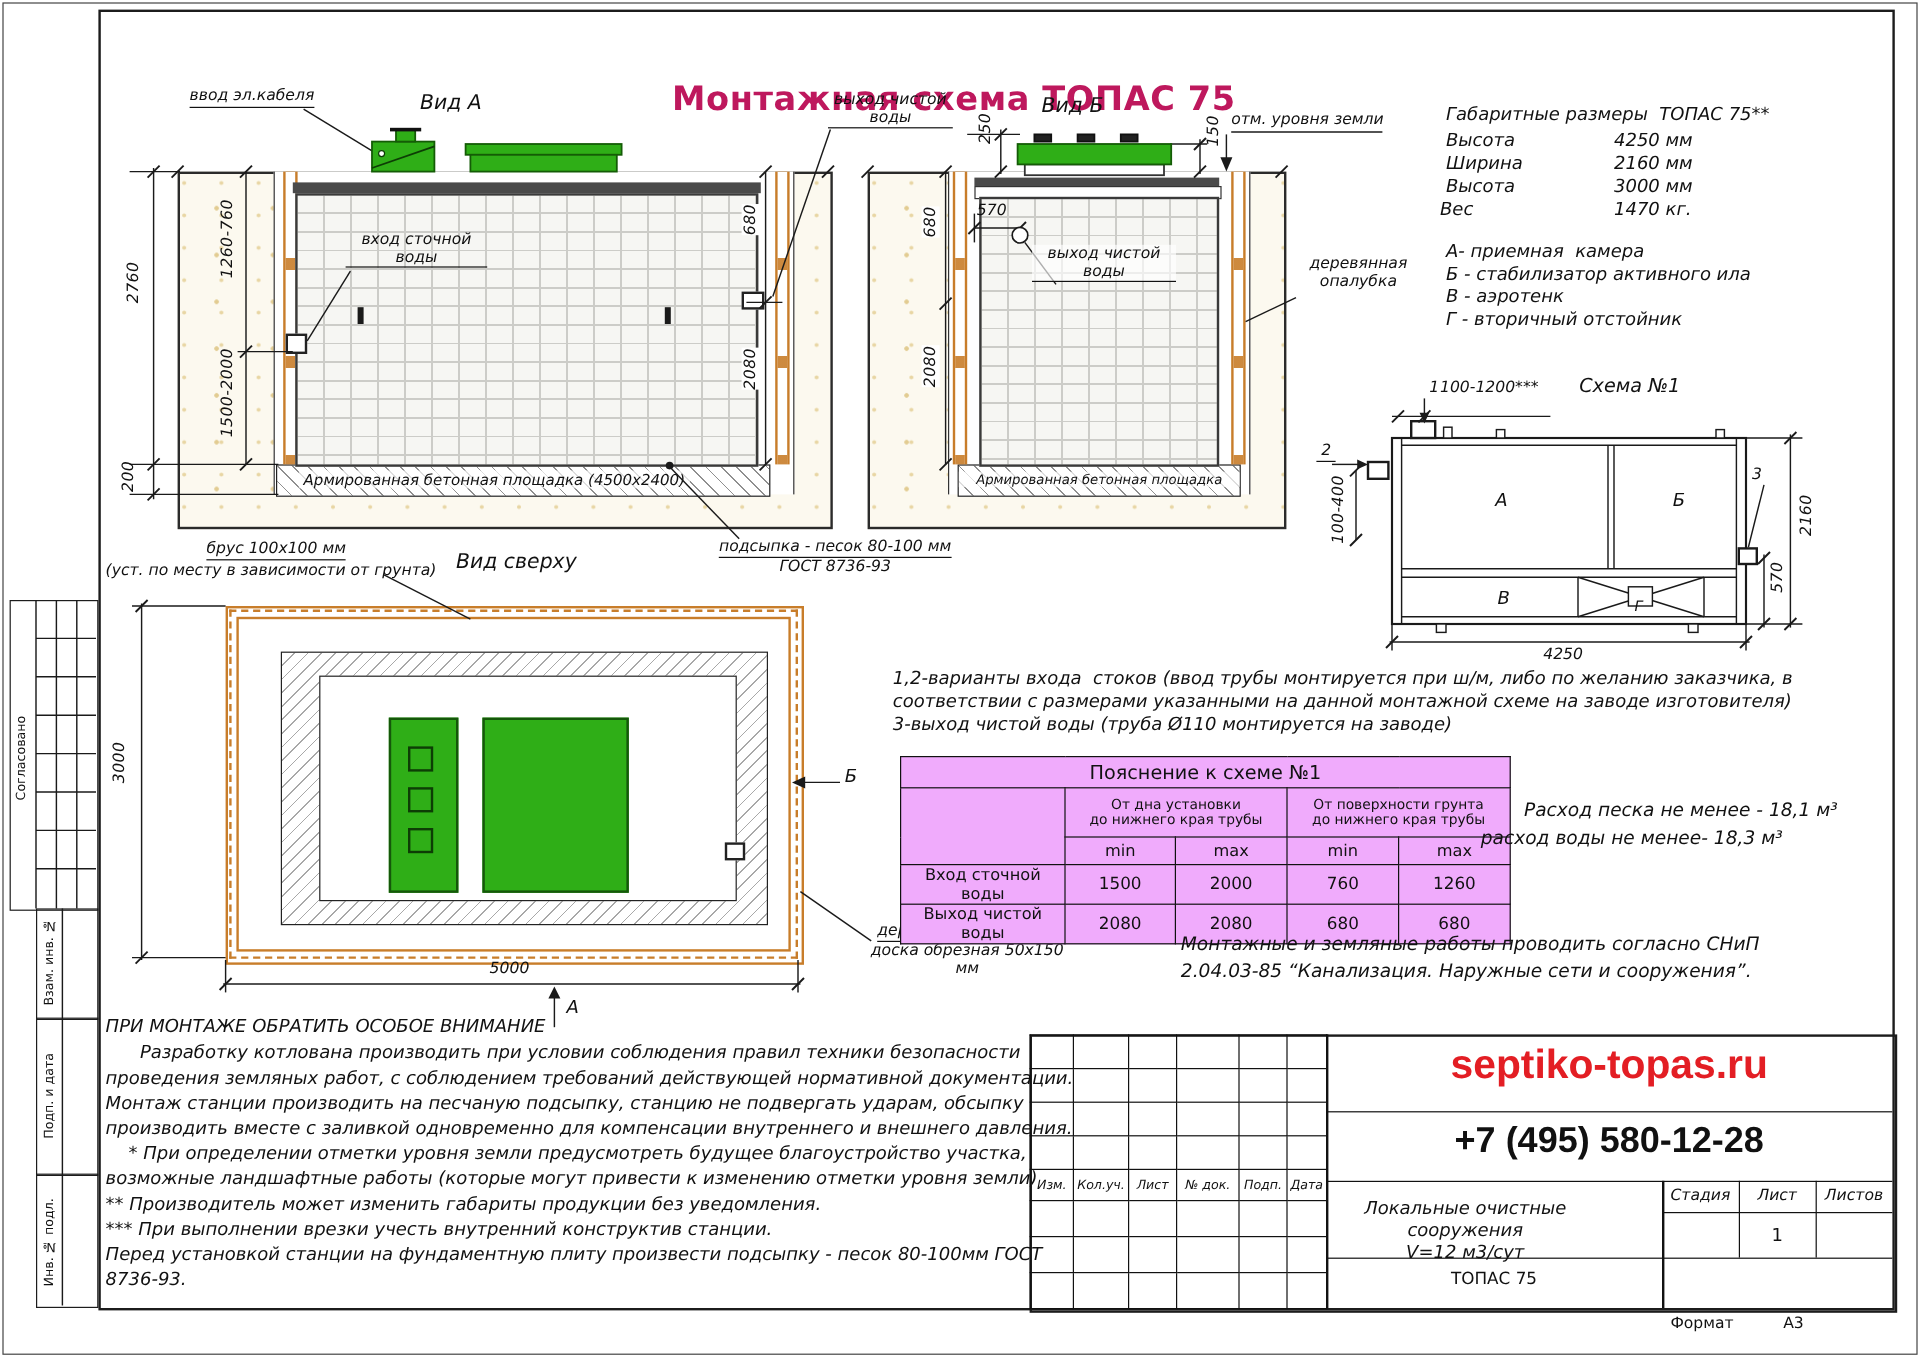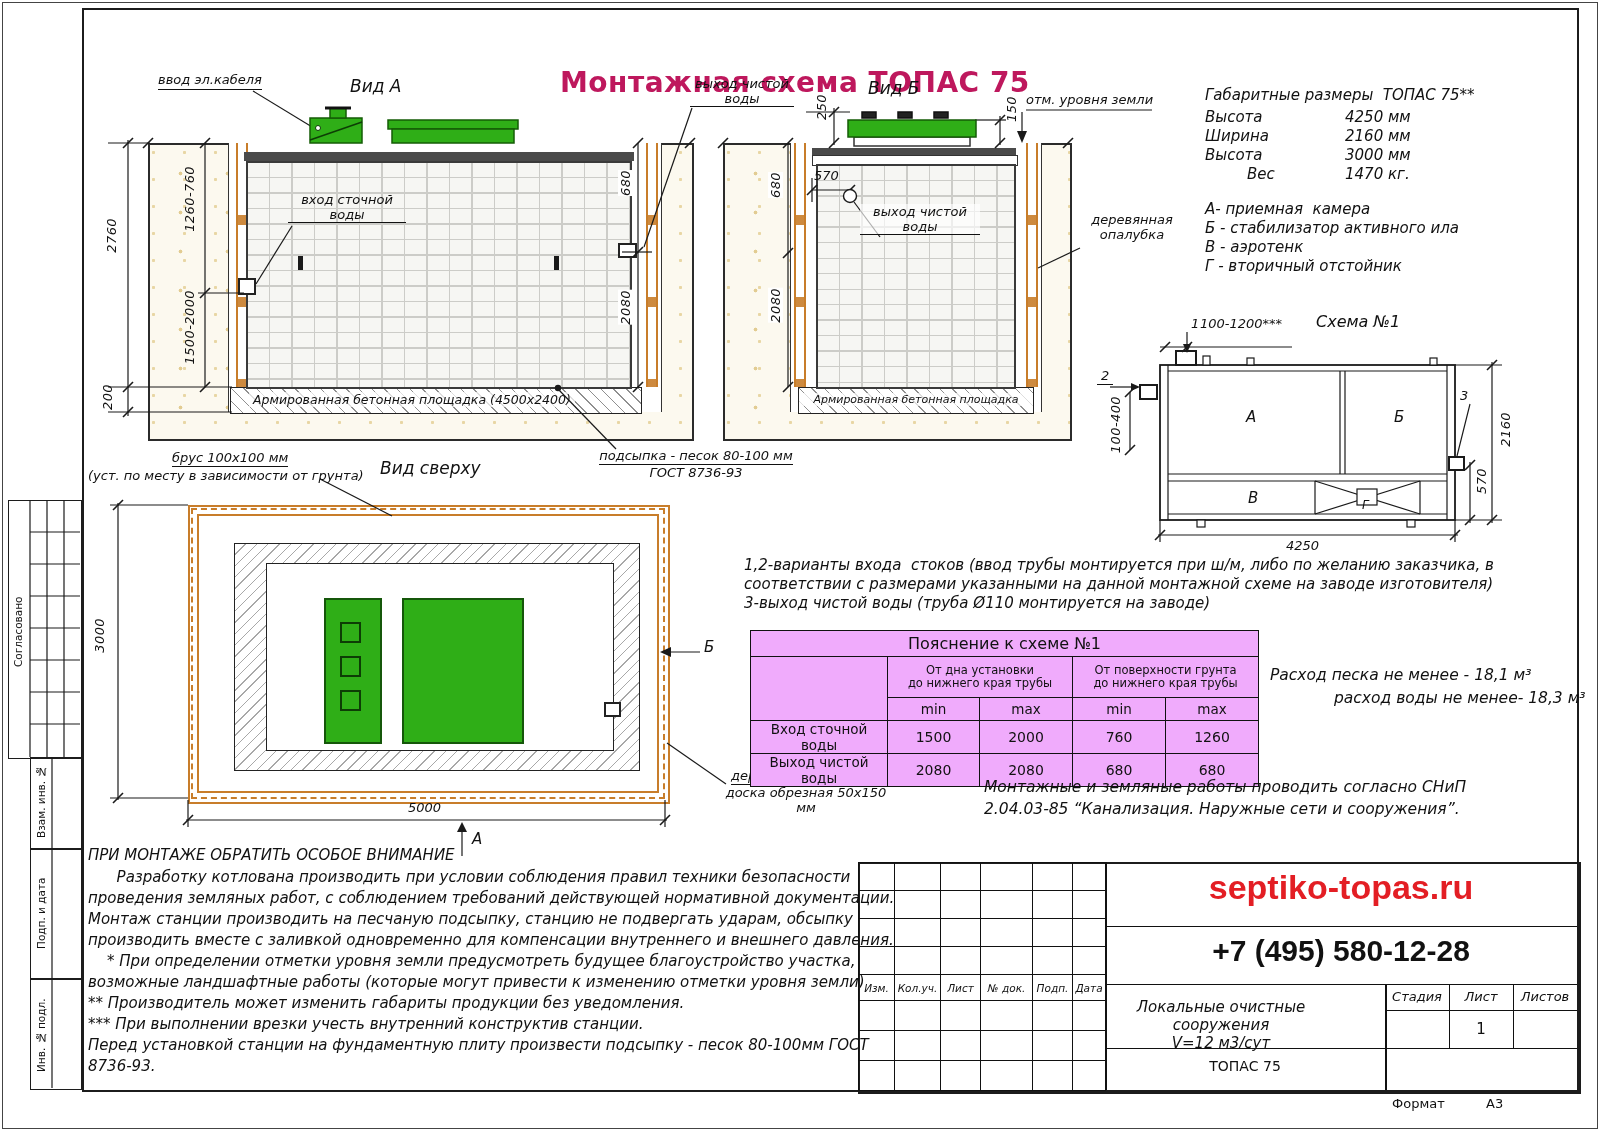--- a/index.html
+++ b/index.html
@@ -296,21 +296,21 @@
     <span>ГОСТ 8736-93</span>
   </div>
 
   <div class="note" style="left:1205px;top:86px;">Габаритные размеры  ТОПАС 75**</div>
   <div class="note" style="left:1205px;top:108px;">Высота</div>
   <div class="note" style="left:1345px;top:108px;">4250 мм</div>
   <div class="note" style="left:1205px;top:127px;">Ширина</div>
   <div class="note" style="left:1345px;top:127px;">2160 мм</div>
   <div class="note" style="left:1205px;top:146px;">Высота</div>
   <div class="note" style="left:1345px;top:146px;">3000 мм</div>
-  <div class="note" style="left:1247px;top:165px;">Вес</div>
+  <div class="note" style="left:1200px;top:165px;">Вес</div>
   <div class="note" style="left:1345px;top:165px;">1470 кг.</div>
   <div class="note" style="left:1205px;top:200px;">А- приемная  камера</div>
   <div class="note" style="left:1205px;top:219px;">Б - стабилизатор активного ила</div>
   <div class="note" style="left:1205px;top:238px;">В - аэротенк</div>
   <div class="note" style="left:1205px;top:257px;">Г - вторичный отстойник</div>
 
   <div class="viewtitle" style="left:1316px;top:312px;font-size:16px;">Схема №1</div>
   <div class="lbl" style="left:1191px;top:316px;">1</div>
   <div class="lbl und" style="left:1097px;top:368px;padding:0 4px 1px;">2</div>
   <div class="lbl" style="left:1460px;top:388px;">3</div>
@@ -380,21 +380,21 @@
       <td class="tv tl">Выход чистой воды</td>
       <td class="tv">2080</td>
       <td class="tv">2080</td>
       <td class="tv">680</td>
       <td class="tv">680</td>
     </tr>
   </tbody>
     </table>
 
   <div class="note" style="left:1270px;top:666px;font-size:15.5px;">Расход песка не менее - 18,1 м³</div>
-  <div class="note" style="left:1334px;top:689px;font-size:15.5px;">расход воды не менее- 18,3 м³</div>
+  <div class="note" style="left:1234px;top:689px;font-size:15.5px;">расход воды не менее- 18,3 м³</div>
   <div class="note" style="left:984px;top:778px;font-size:15.5px;">Монтажные и земляные работы проводить согласно СНиП</div>
   <div class="note" style="left:984px;top:800px;font-size:15.5px;">2.04.03-85 “Канализация. Наружные сети и сооружения”.</div>
 
   <div class="att" style="left:88px;top:845px;">ПРИ МОНТАЖЕ ОБРАТИТЬ ОСОБОЕ ВНИМАНИЕ</div>
   <div class="att" style="left:88px;top:867px;">      Разработку котлована производить при условии соблюдения правил техники безопасности</div>
   <div class="att" style="left:88px;top:888px;">проведения земляных работ, с соблюдением требований действующей нормативной документации.</div>
   <div class="att" style="left:88px;top:909px;">Монтаж станции производить на песчаную подсыпку, станцию не подвергать ударам, обсыпку</div>
   <div class="att" style="left:88px;top:930px;">производить вместе с заливкой одновременно для компенсации внутреннего и внешнего давления.</div>
   <div class="att" style="left:88px;top:951px;">    * При определении отметки уровня земли предусмотреть будущее благоустройство участка,</div>
   <div class="att" style="left:88px;top:972px;">возможные ландшафтные работы (которые могут привести к изменению отметки уровня земли)</div>

